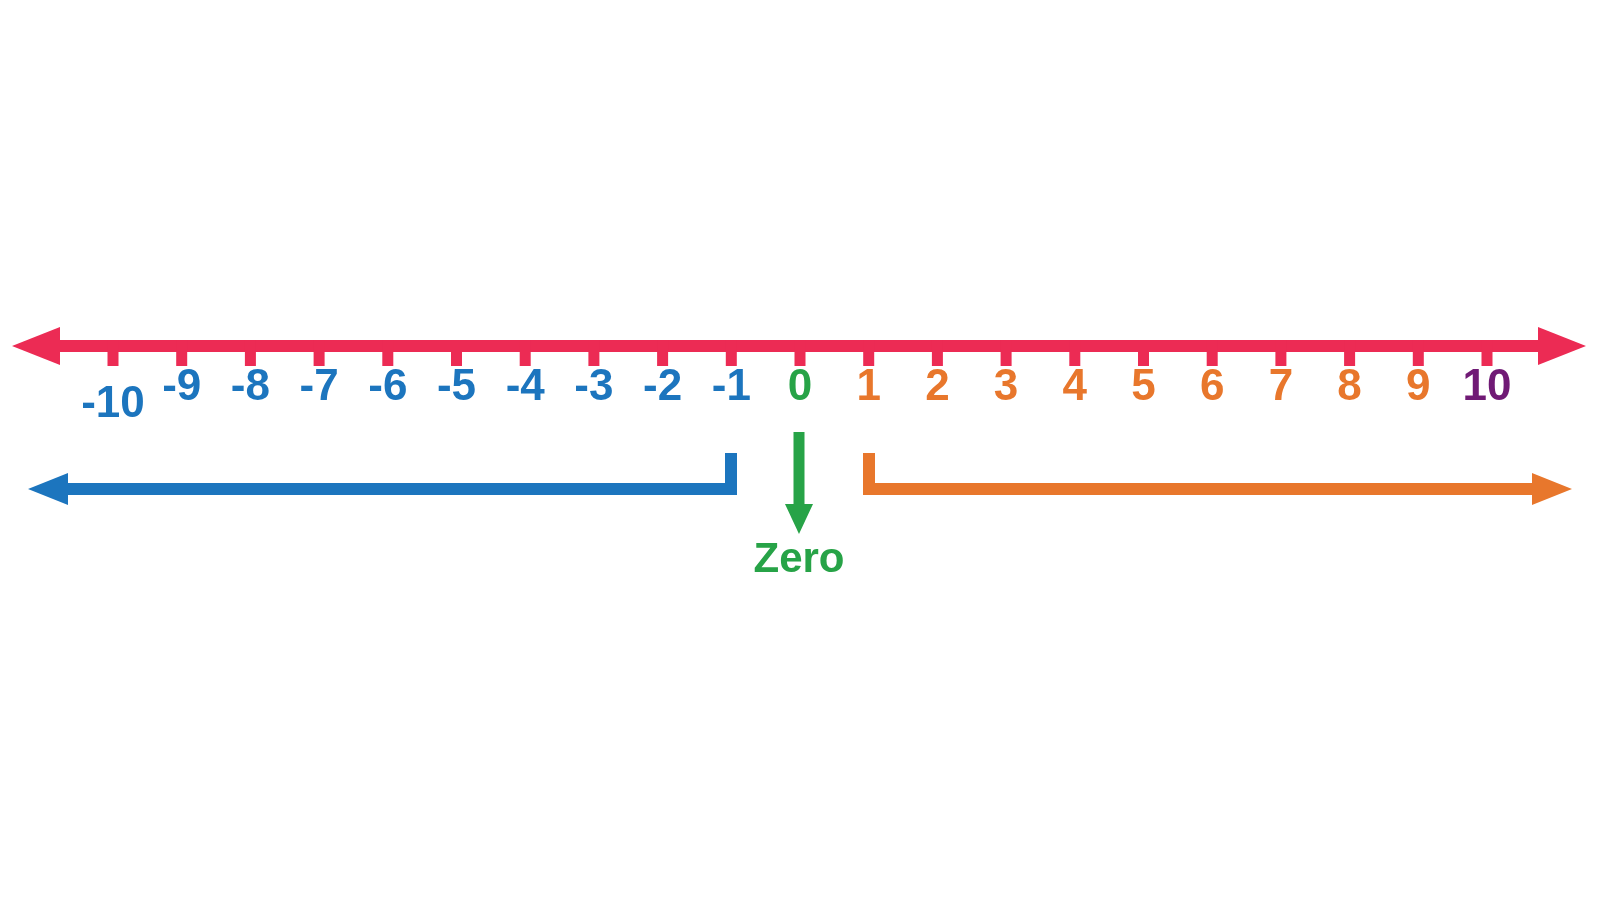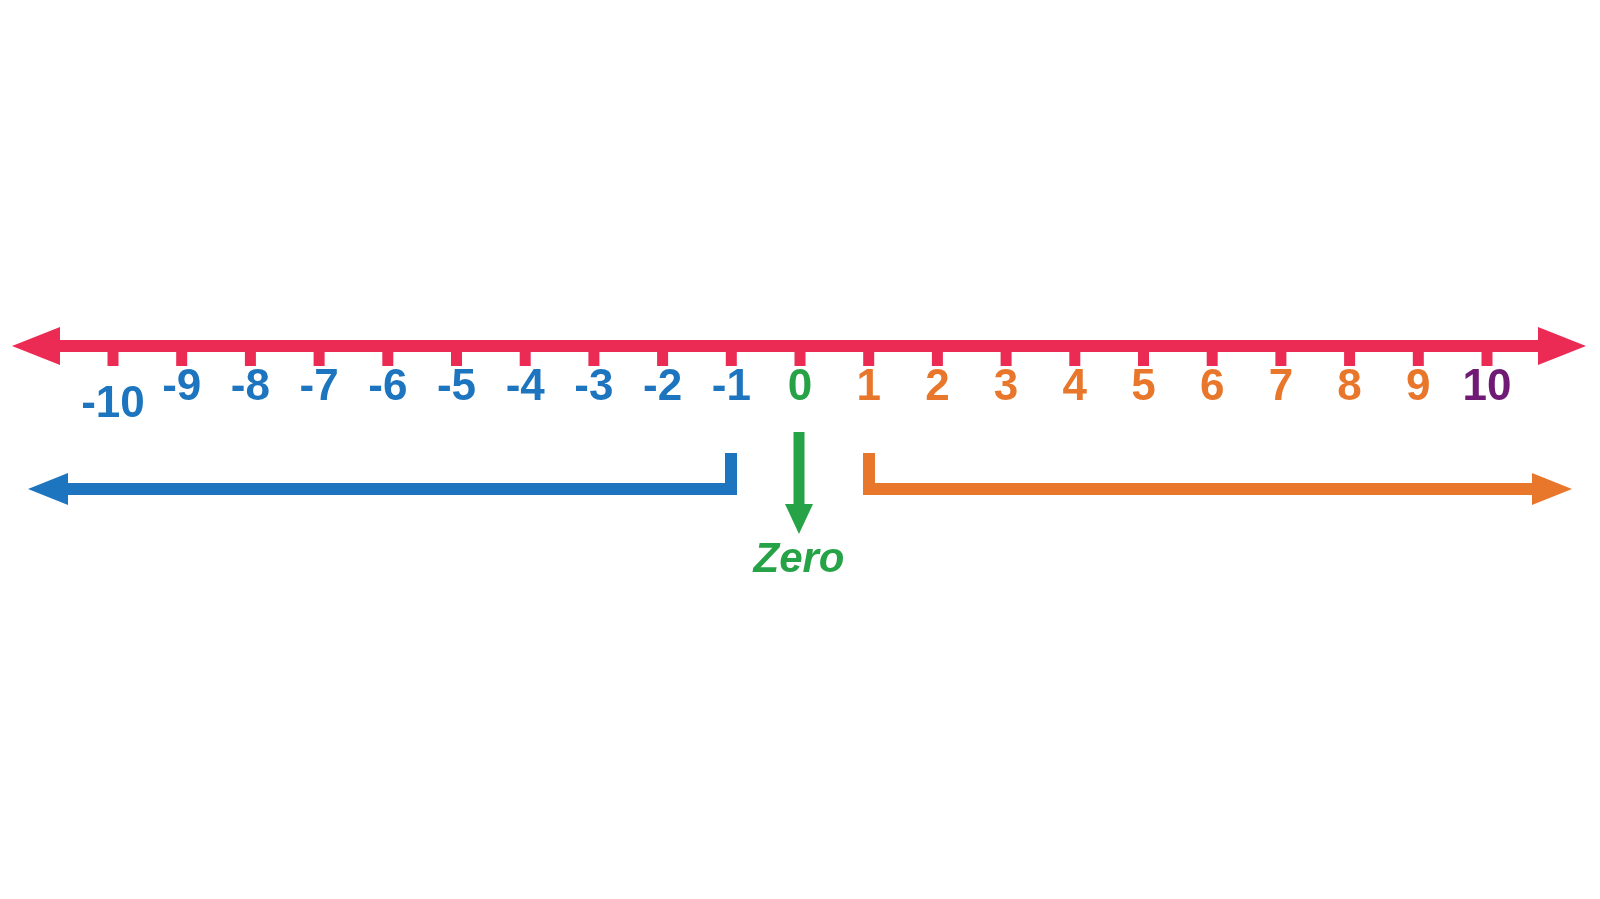--- a/index.html
+++ b/index.html
@@ -29,21 +29,20 @@
     font-weight: bold;
     white-space: nowrap;
   }
   .zero-label {
     position: absolute;
     top: 534px;
     transform: translateX(-50%);
     font-size: 42px;
     font-weight: bold;
     white-space: nowrap;
-    font-style: italic;
   }
 </style>
 </head>
 <body>
 
 <div class="canvas">
 
   <svg width="1600" height="899" viewBox="0 0 1600 899">
 
     <rect x="45" y="340" width="1500" height="12" fill="#EC2B54"></rect>

